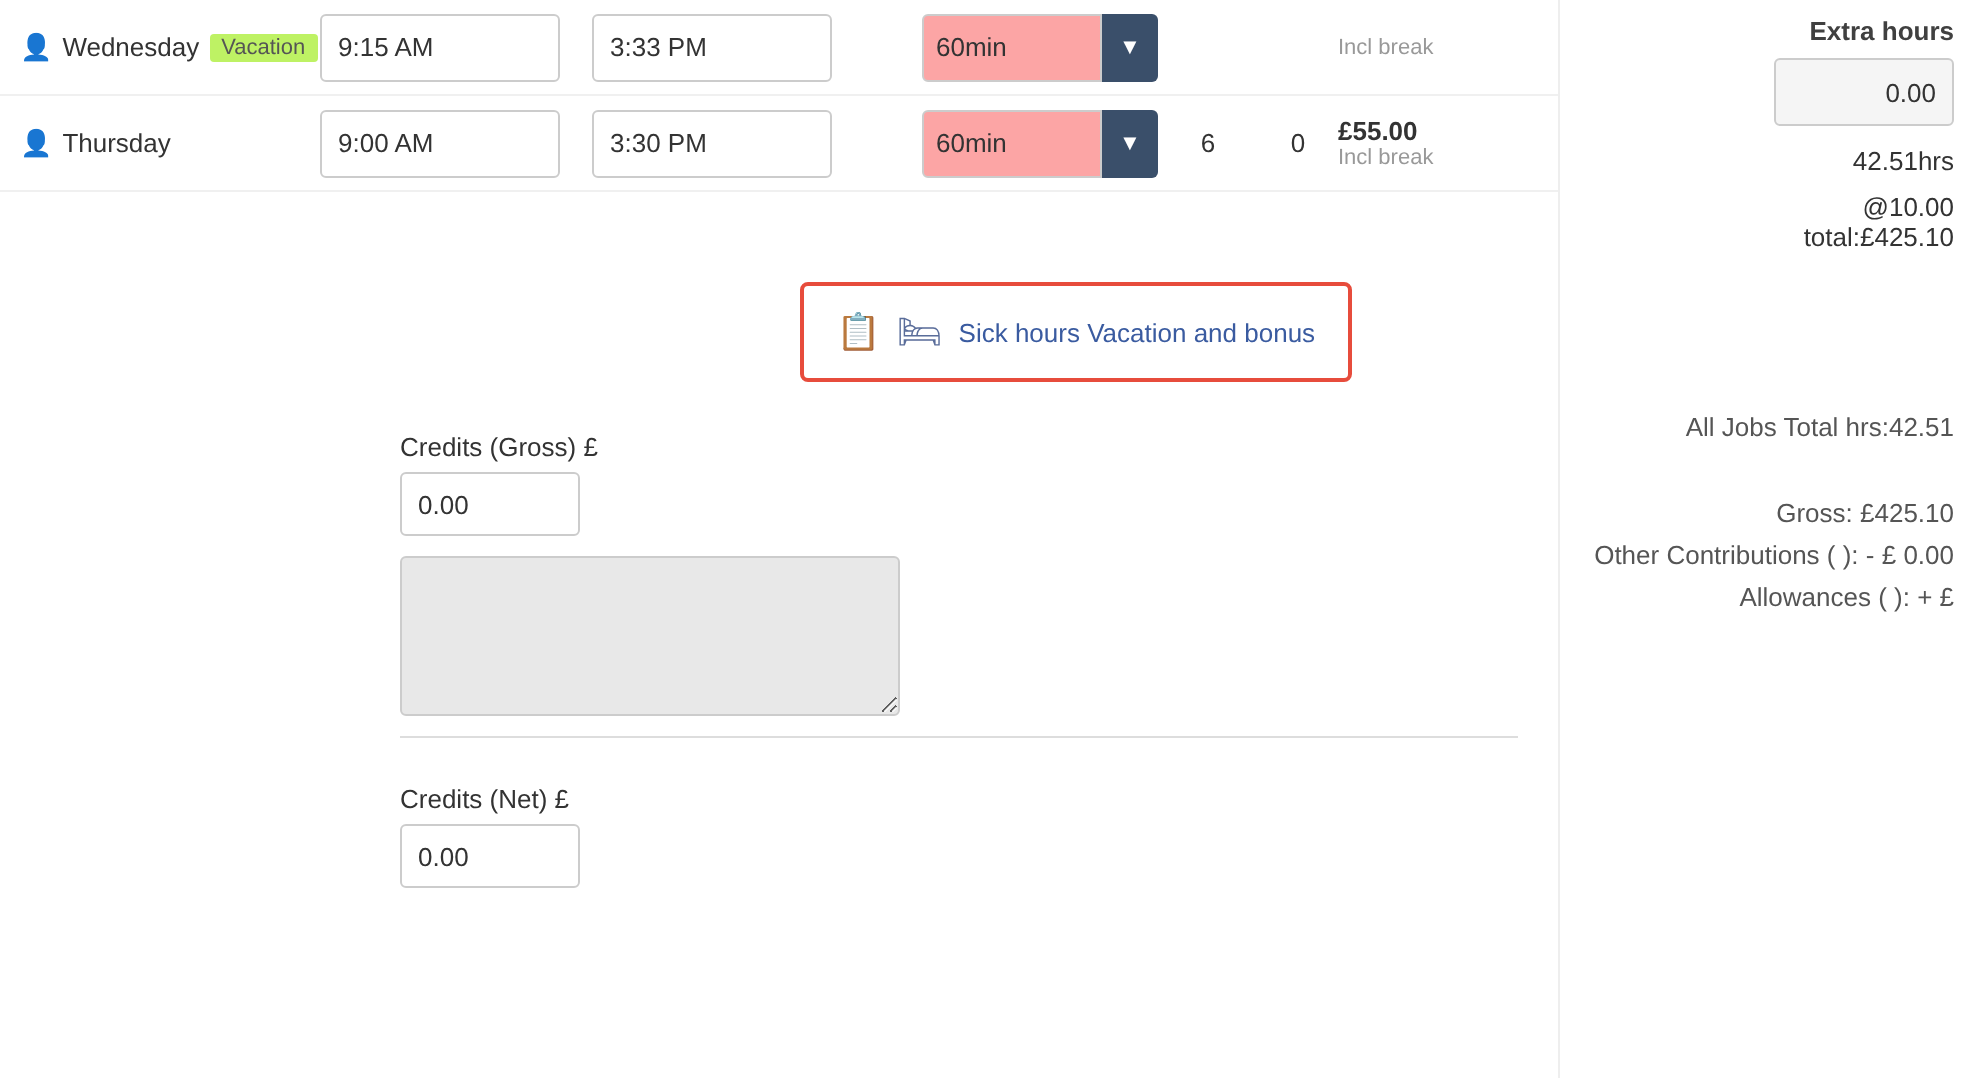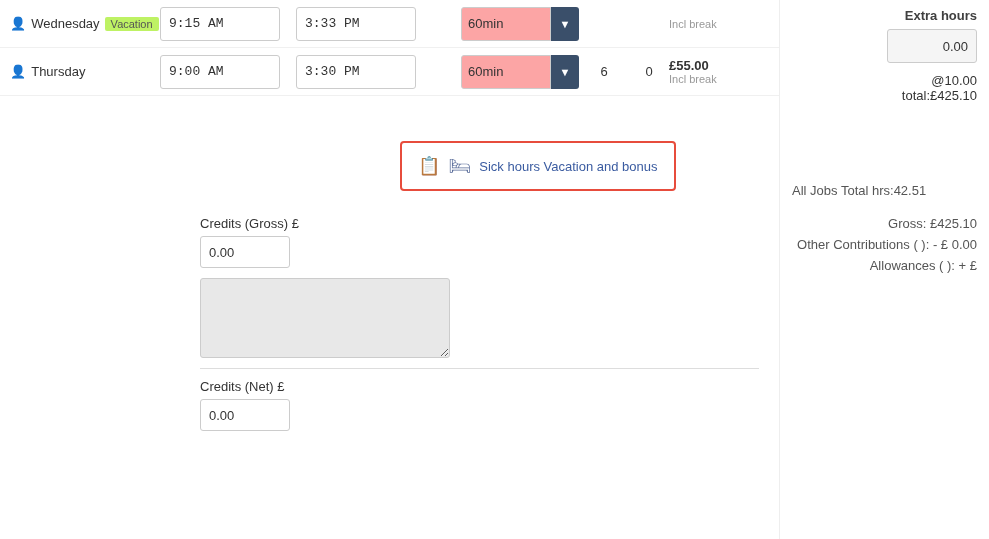--- a/index.html
+++ b/index.html
@@ -24,21 +24,20 @@
     .time-input {
       width: 120px;
       height: 34px;
       border: 1px solid #ccc;
       border-radius: 3px;
       padding: 0 8px;
       font-size: 13px;
       color: #333;
       background: #fff;
       margin-right: 8px;
-      font-family: Liberation Mono, monospace;
     }
 
     .break-select {
       width: 90px;
       height: 34px;
       border: 1px solid #ccc;
       border-radius: 3px 0 0 3px;
       padding: 0 6px;
       font-size: 13px;
       background: #fca5a5;
@@ -128,25 +127,25 @@
     .total-info {
       font-size: 13px;
       color: #333;
       text-align: right;
     }
 
     .all-jobs-total {
       font-size: 13px;
       color: #555;
       margin-top: 20px;
-      text-align: left;
+      text-align: right;
     }
 
     .summary-section {
-      margin-top: 16px;
+      margin-top: 26px;
       text-align: right;
     }
 
     .summary-line {
       font-size: 13px;
       color: #555;
       line-height: 1.6;
     }
 
     
@@ -304,35 +303,36 @@
     </div>
 
     <div style="padding-left: 200px; margin-bottom: 10px;">
       <textarea class="notes-textarea" style=""></textarea>
     </div>
 
     <div style="padding-left: 200px; padding-right: 20px;">
       <hr class="separator-line">
     </div>
 
-    <div style="padding-left: 200px; margin-top: 10px;">
+    <div style="padding-left: 200px; margin-top: 23px;">
       <div style="font-size:13px; color:#333; margin-bottom:5px;">Credits (Net) £</div>
       <input type="text" class="credits-input" value="0.00" style="">
     </div>
 
   </div>
 
   <div class="page-right">
 
     <div style="text-align:right; margin-bottom: 8px;">
       <div class="extra-hours-label">Extra hours</div>
       <input type="text" class="extra-hours-input" value="0.00" style="">
     </div>
 
     <div style="text-align:right; margin-top: 10px;">
+      <div class="rate-info">42.51hrs</div>
       <div class="rate-info">@10.00</div>
       <div class="total-info">total:£425.10</div>
     </div>
 
     <div class="all-jobs-total" style="margin-top: 80px;">
       <span>All Jobs Total hrs:42.51</span>
     </div>
 
     <div class="summary-section">
       <div class="summary-line">Gross: £425.10</div>

